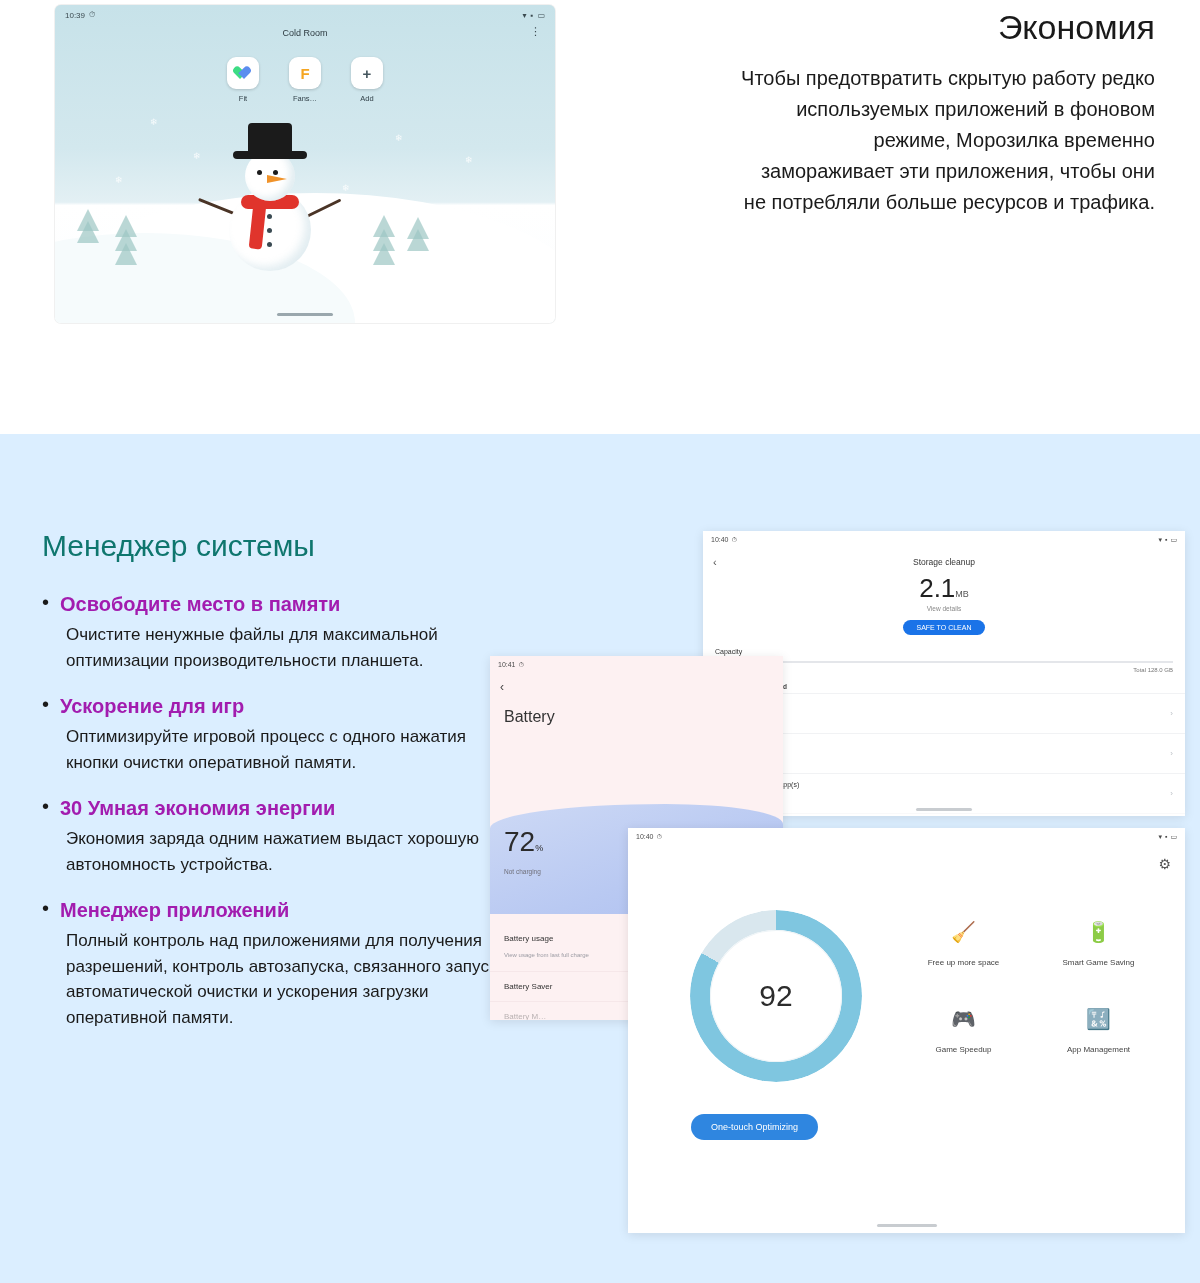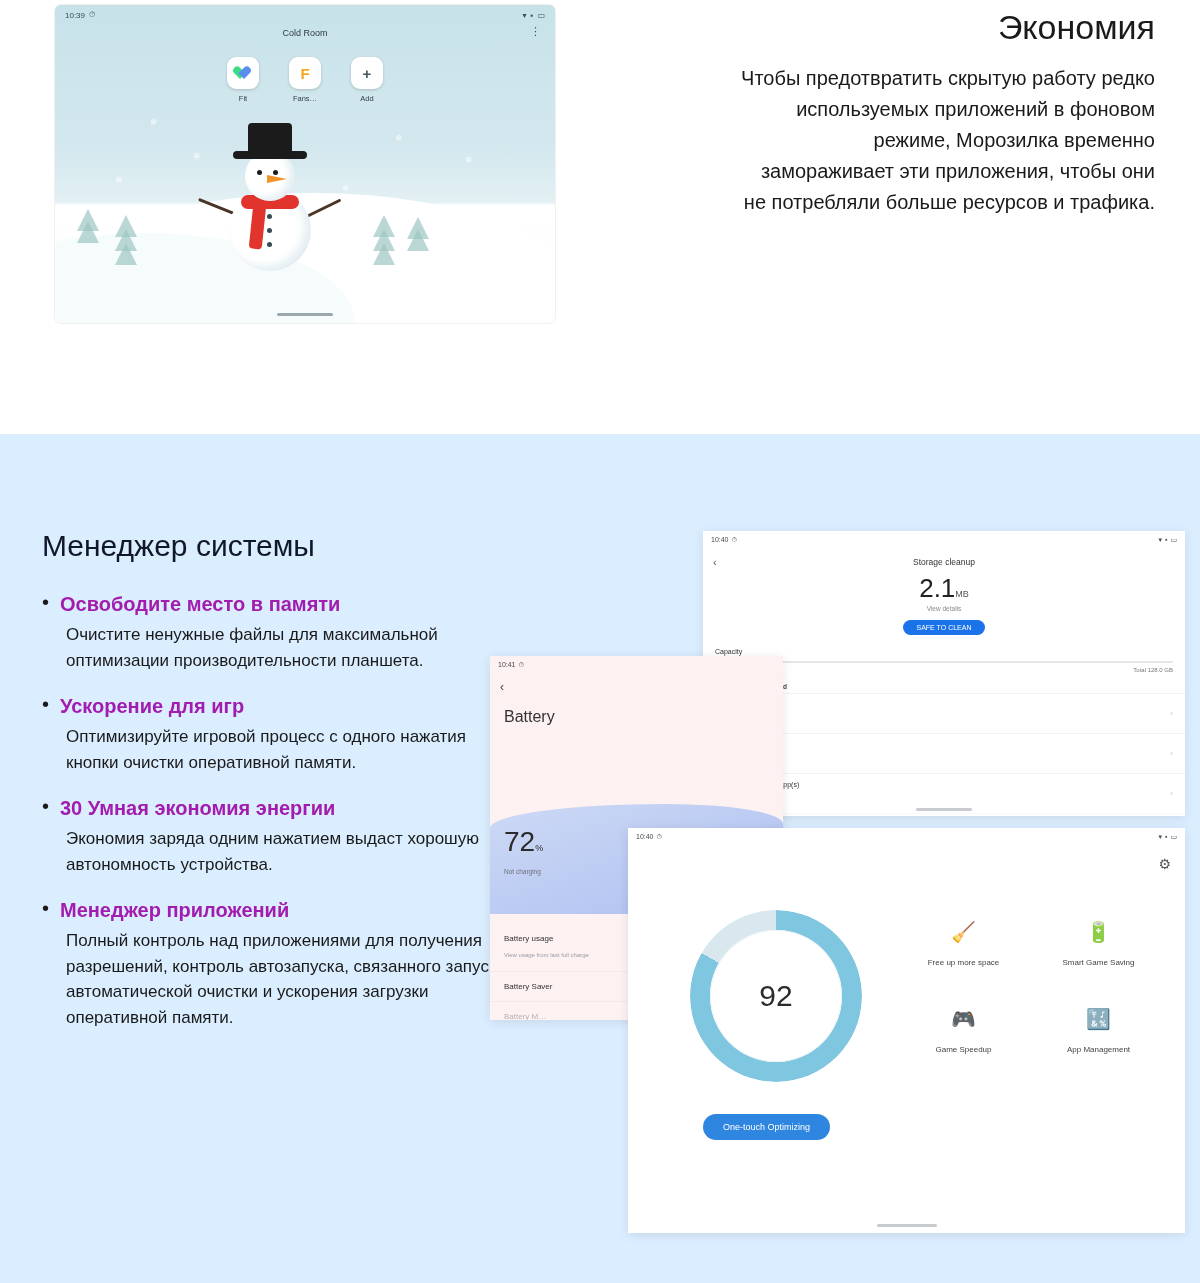--- a/index.html
+++ b/index.html
@@ -97,21 +97,21 @@
   .freezer-text { position:absolute; right:45px; top:8px; width:420px; text-align:right;}
   .freezer-text h2 { font-size:34px; font-weight:400; color:#1a1a1a; margin-bottom:16px;}
   .freezer-text p { font-size:20px; line-height:1.55; color:#1a1a1a;}
 
   
   .section-sysmgr {
     position:absolute; left:0; top:434px; width:1200px; height:849px;
     background:#dbeeff;
   }
   .sm-left { position:absolute; left:42px; top:95px; width:470px;}
-  .sm-left h2 { font-size:30px; font-weight:400; color:#0f172a; margin-bottom:30px;}
+  .sm-left h2 { font-size:30px; font-weight:400; color:#0f766e; margin-bottom:30px;}
   .bullet { margin-bottom:22px; position:relative; padding-left:18px;}
   .bullet:before { content:"•"; position:absolute; left:0; top:-2px; font-size:20px; color:#1a1a1a;}
   .bullet h3 { font-size:20px; font-weight:bold; color:#a21caf; margin-bottom:6px;}
   .bullet p { font-size:17px; line-height:1.5; color:#1a1a1a; padding-left:6px;}
 
   
   .screen { position:absolute; background:#fff; overflow:hidden; box-shadow:0 2px 10px rgba(0,0,0,.10); }
 
   .scr-storage { left:703px; top:97px; width:482px; height:285px; }
   .scr-battery { left:490px; top:222px; width:293px; height:364px; background:#fdf1f2;}
@@ -153,21 +153,21 @@
 
   .op-gear { position:absolute; right:14px; top:28px; font-size:14px; color:#555;}
   .op-ring { position:absolute; left:62px; top:82px; width:172px; height:172px; border-radius:50%;
              background: conic-gradient(#7fc6e0 0deg 300deg, #d9e7ee 300deg 360deg);
              -webkit-mask: radial-gradient(circle, transparent 56px, #000 57px);
              mask: radial-gradient(circle, transparent 56px, #000 57px);}
   .op-ring-in { position:absolute; left:82px; top:102px; width:132px;height:132px;border-radius:50%;
              background:#fff; box-shadow: inset 0 0 0 1px #eef4f7;}
   .op-score { position:absolute; left:62px; top:82px; width:172px;height:172px; display:flex;align-items:center;justify-content:center;
              font-size:30px; color:#2c2c2c; font-weight:300;}
-  .op-btn { position:absolute; left:75px; top:286px; padding:8px 20px; border-radius:16px; background:#2f86e0; color:#fff; font-size:9px;}
+  .op-btn { position:absolute; left:63px; top:286px; padding:8px 20px; border-radius:16px; background:#2f86e0; color:#fff; font-size:9px;}
   .op-grid { position:absolute; left:268px; top:92px; width:270px; display:flex; flex-wrap:wrap;}
   .op-cell { width:50%; text-align:center; margin-bottom:38px;}
   .op-cell .gi { font-size:20px; display:block; margin-bottom:7px;}
   .op-cell .gl { font-size:8px; color:#444;}
   .op-home { position:absolute; bottom:6px; left:50%; transform:translateX(-50%); width:60px;height:3px;border-radius:2px;background:#c8ccd0;}
 </style>
 </head>
 <body>
 
 <div class="section-freezer">

